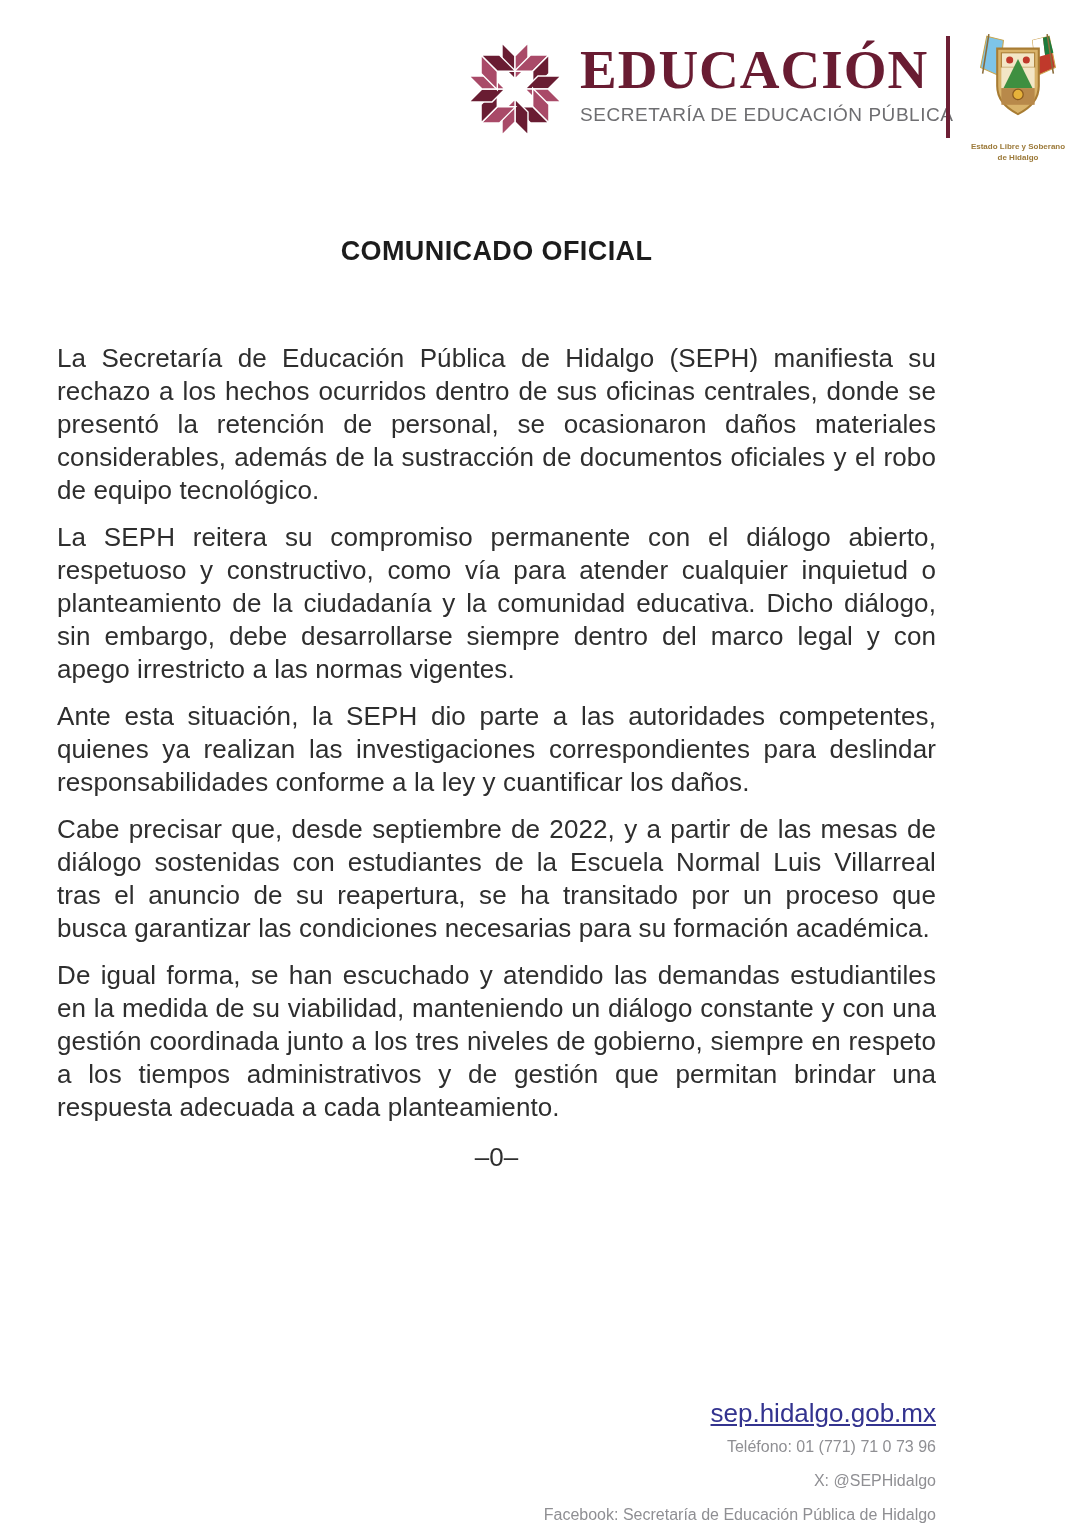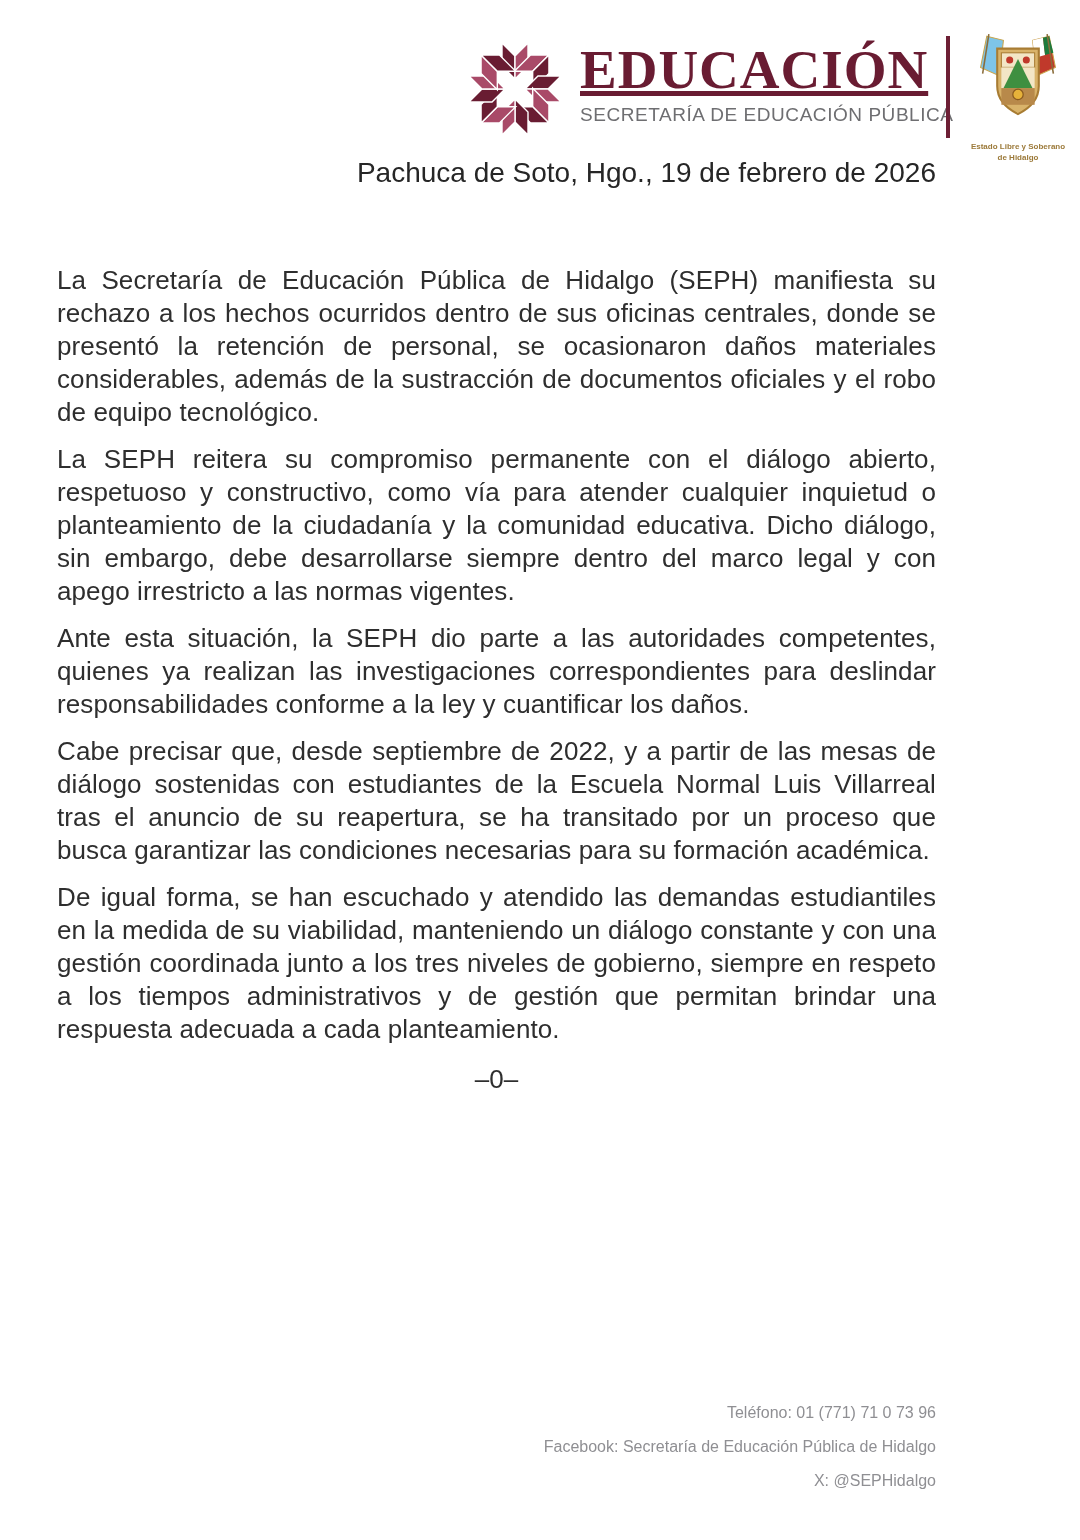--- a/index.html
+++ b/index.html
@@ -9,21 +9,21 @@
     font-family:"Liberation Sans", sans-serif; color:#2e2e2e;
   }
   .page { position:absolute; inset:0; background:#ffffff; }
 
   
   .header { position:absolute; top:0; left:0; width:1080px; height:150px; }
   .star-logo { position:absolute; left:460px; top:34px; width:110px; height:110px; }
   .wordmark { position:absolute; left:580px; top:42px; width:360px; }
   .wordmark-title {
     font-family:"Liberation Serif", serif; font-weight:700;
-    font-size:55px; line-height:1; color:#691c32; letter-spacing:1px; white-space:nowrap;text-decoration:underline;
+    font-size:55px; line-height:1; color:#691c32; letter-spacing:1px; white-space:nowrap;
   }
   .wordmark-sub {
     margin-top:7px; font-size:19px; color:#6e6e71; letter-spacing:0.55px; white-space:nowrap;
   }
   .header-divider { position:absolute; left:946px; top:36px; width:4px; height:102px; background:#6d1f35; }
   .crest { position:absolute; left:966px; top:32px; width:104px; text-align:center; }
 
   
   .content { position:absolute; left:57px; top:156px; width:879px; }
   .dateline { text-align:right; font-size:28px; line-height:34px; color:#262626; }
@@ -100,33 +100,34 @@
         <circle cx="50" cy="60" r="5" fill="#e6b23a" stroke="#8a5a1f" stroke-width="1.2"></circle>
       </svg>
       <svg width="104" height="26" viewBox="0 0 104 26">
         <text x="52" y="9" text-anchor="middle" font-family="Liberation Sans, sans-serif" font-size="8" font-weight="bold" fill="#9c7a3a">Estado Libre y Soberano</text>
         <text x="52" y="20" text-anchor="middle" font-family="Liberation Sans, sans-serif" font-size="8" font-weight="bold" fill="#9c7a3a">de Hidalgo</text>
       </svg>
     </div>
   </div>
 
   <div class="content">
-    <div class="dateline">Pachuca de Soto, Hgo., 19 de febrero de 2026</div>
 
+    <div class="doc-title">COMUNICADO OFICIAL</div>
 
     <div class="paragraphs">
       <p>La Secretaría de Educación Pública de Hidalgo (SEPH) manifiesta su rechazo a los hechos ocurridos dentro de sus oficinas centrales, donde se presentó la retención de personal, se ocasionaron daños materiales considerables, además de la sustracción de documentos oficiales y el robo de equipo tecnológico.</p>
       <p>La SEPH reitera su compromiso permanente con el diálogo abierto, respetuoso y constructivo, como vía para atender cualquier inquietud o planteamiento de la ciudadanía y la comunidad educativa. Dicho diálogo, sin embargo, debe desarrollarse siempre dentro del marco legal y con apego irrestricto a las normas vigentes.</p>
       <p>Ante esta situación, la SEPH dio parte a las autoridades competentes, quienes ya realizan las investigaciones correspondientes para deslindar responsabilidades conforme a la ley y cuantificar los daños.</p>
       <p>Cabe precisar que, desde septiembre de 2022, y a partir de las mesas de diálogo sostenidas con estudiantes de la Escuela Normal Luis Villarreal tras el anuncio de su reapertura, se ha transitado por un proceso que busca garantizar las condiciones necesarias para su formación académica.</p>
       <p>De igual forma, se han escuchado y atendido las demandas estudiantiles en la medida de su viabilidad, manteniendo un diálogo constante y con una gestión coordinada junto a los tres niveles de gobierno, siempre en respeto a los tiempos administrativos y de gestión que permitan brindar una respuesta adecuada a cada planteamiento.</p>
     </div>
 
     <div class="end-mark">–0–</div>
   </div>
 
   <div class="footer">
+    <a class="footer-link" href="#">sep.hidalgo.gob.mx</a>
     <div class="footer-line">Teléfono: 01 (771) 71 0 73 96</div>
+    <div class="footer-line">X: @SEPHidalgo</div>
     <div class="footer-line">Facebook: Secretaría de Educación Pública de Hidalgo</div>
-    <div class="footer-line">X: @SEPHidalgo</div>
   </div>
 
 </div>
 
 </body></html>

